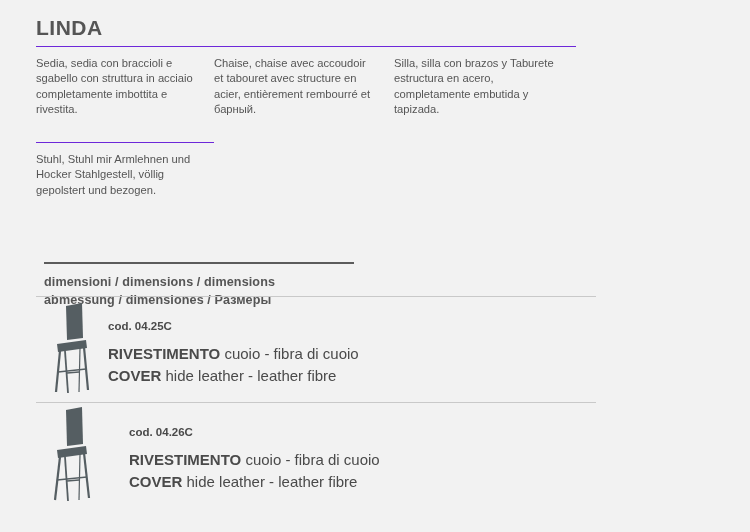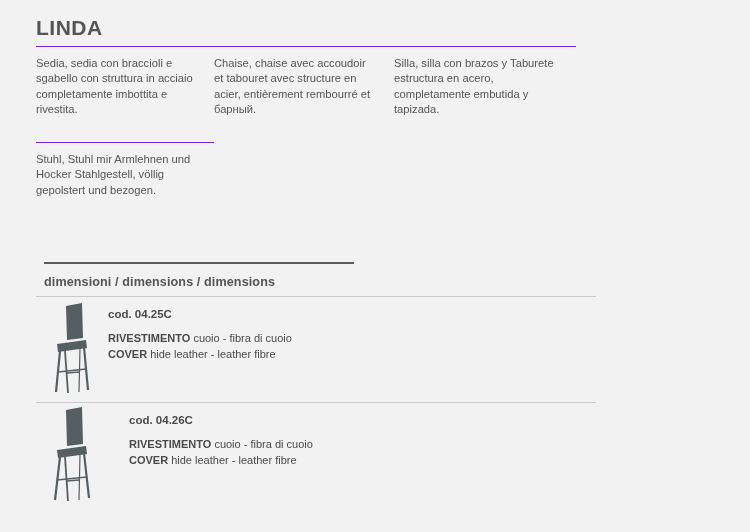--- a/index.html
+++ b/index.html
@@ -106,41 +106,41 @@
   .thumb {
     width: 68px;
     min-width: 68px;
     height: 96px;
     margin-left: 4px;
     margin-top: 4px;
     position: relative;
   }
   .info {
     margin-left: 0;
-    padding-top: 12px;
+    padding-top: 24px;
   }
   .code {
     font-size: 11.5px;
     font-weight: bold;
     color: #4a4a4a;
     margin-bottom: 8px;
   }
   .meas {
     font-size: 11.2px;
     color: #4a4a4a;
     margin-bottom: 3px;
     white-space: nowrap;
   }
   .meas .unit {
     display: inline-block;
     width: 34px;
     color: #4a4a4a;
   }
   .cover {
-    font-size: 11px;
+    font-size: 15px;
     color: #4a4a4a;
     margin-top: 11px;
     line-height: 1.45;
   }
   .cover .bold {
     font-weight: bold;
   }
 </style>
 </head>
 <body>
@@ -152,20 +152,21 @@
   <div class="desc-grid">
     <div class="desc-cell">Sedia, sedia con braccioli e sgabello con struttura in acciaio completamente imbottita e rivestita.</div>
     <div class="desc-cell">Chaise, chaise avec accoudoir et tabouret avec structure en acier, entièrement rembourré et барный.</div>
     <div class="desc-cell">Silla, silla con brazos y Taburete  estructura en acero, completamente embutida y tapizada.</div>
     <div class="desc-cell">Stuhl, Stuhl mir Armlehnen und Hocker Stahlgestell, völlig gepolstert und bezogen.</div>
   </div>
 
   <div class="dim-head">
     <div class="dim-rule"></div>
     <div class="dim-head-line">dimensioni / dimensions / dimensions</div>
+    <div class="dim-head-line">abmessung / dimensiones / Размеры</div>
   </div>
 
   <div class="products">
 
     <div class="product-row">
       <div class="row-sep"></div>
       <div class="thumb">
         <svg width="68" height="96" viewBox="0 0 68 96" xmlns="http://www.w3.org/2000/svg">
 
           <path d="M26 6 L42 3 L43 38 L27 40 Z" fill="#555e62"></path>

